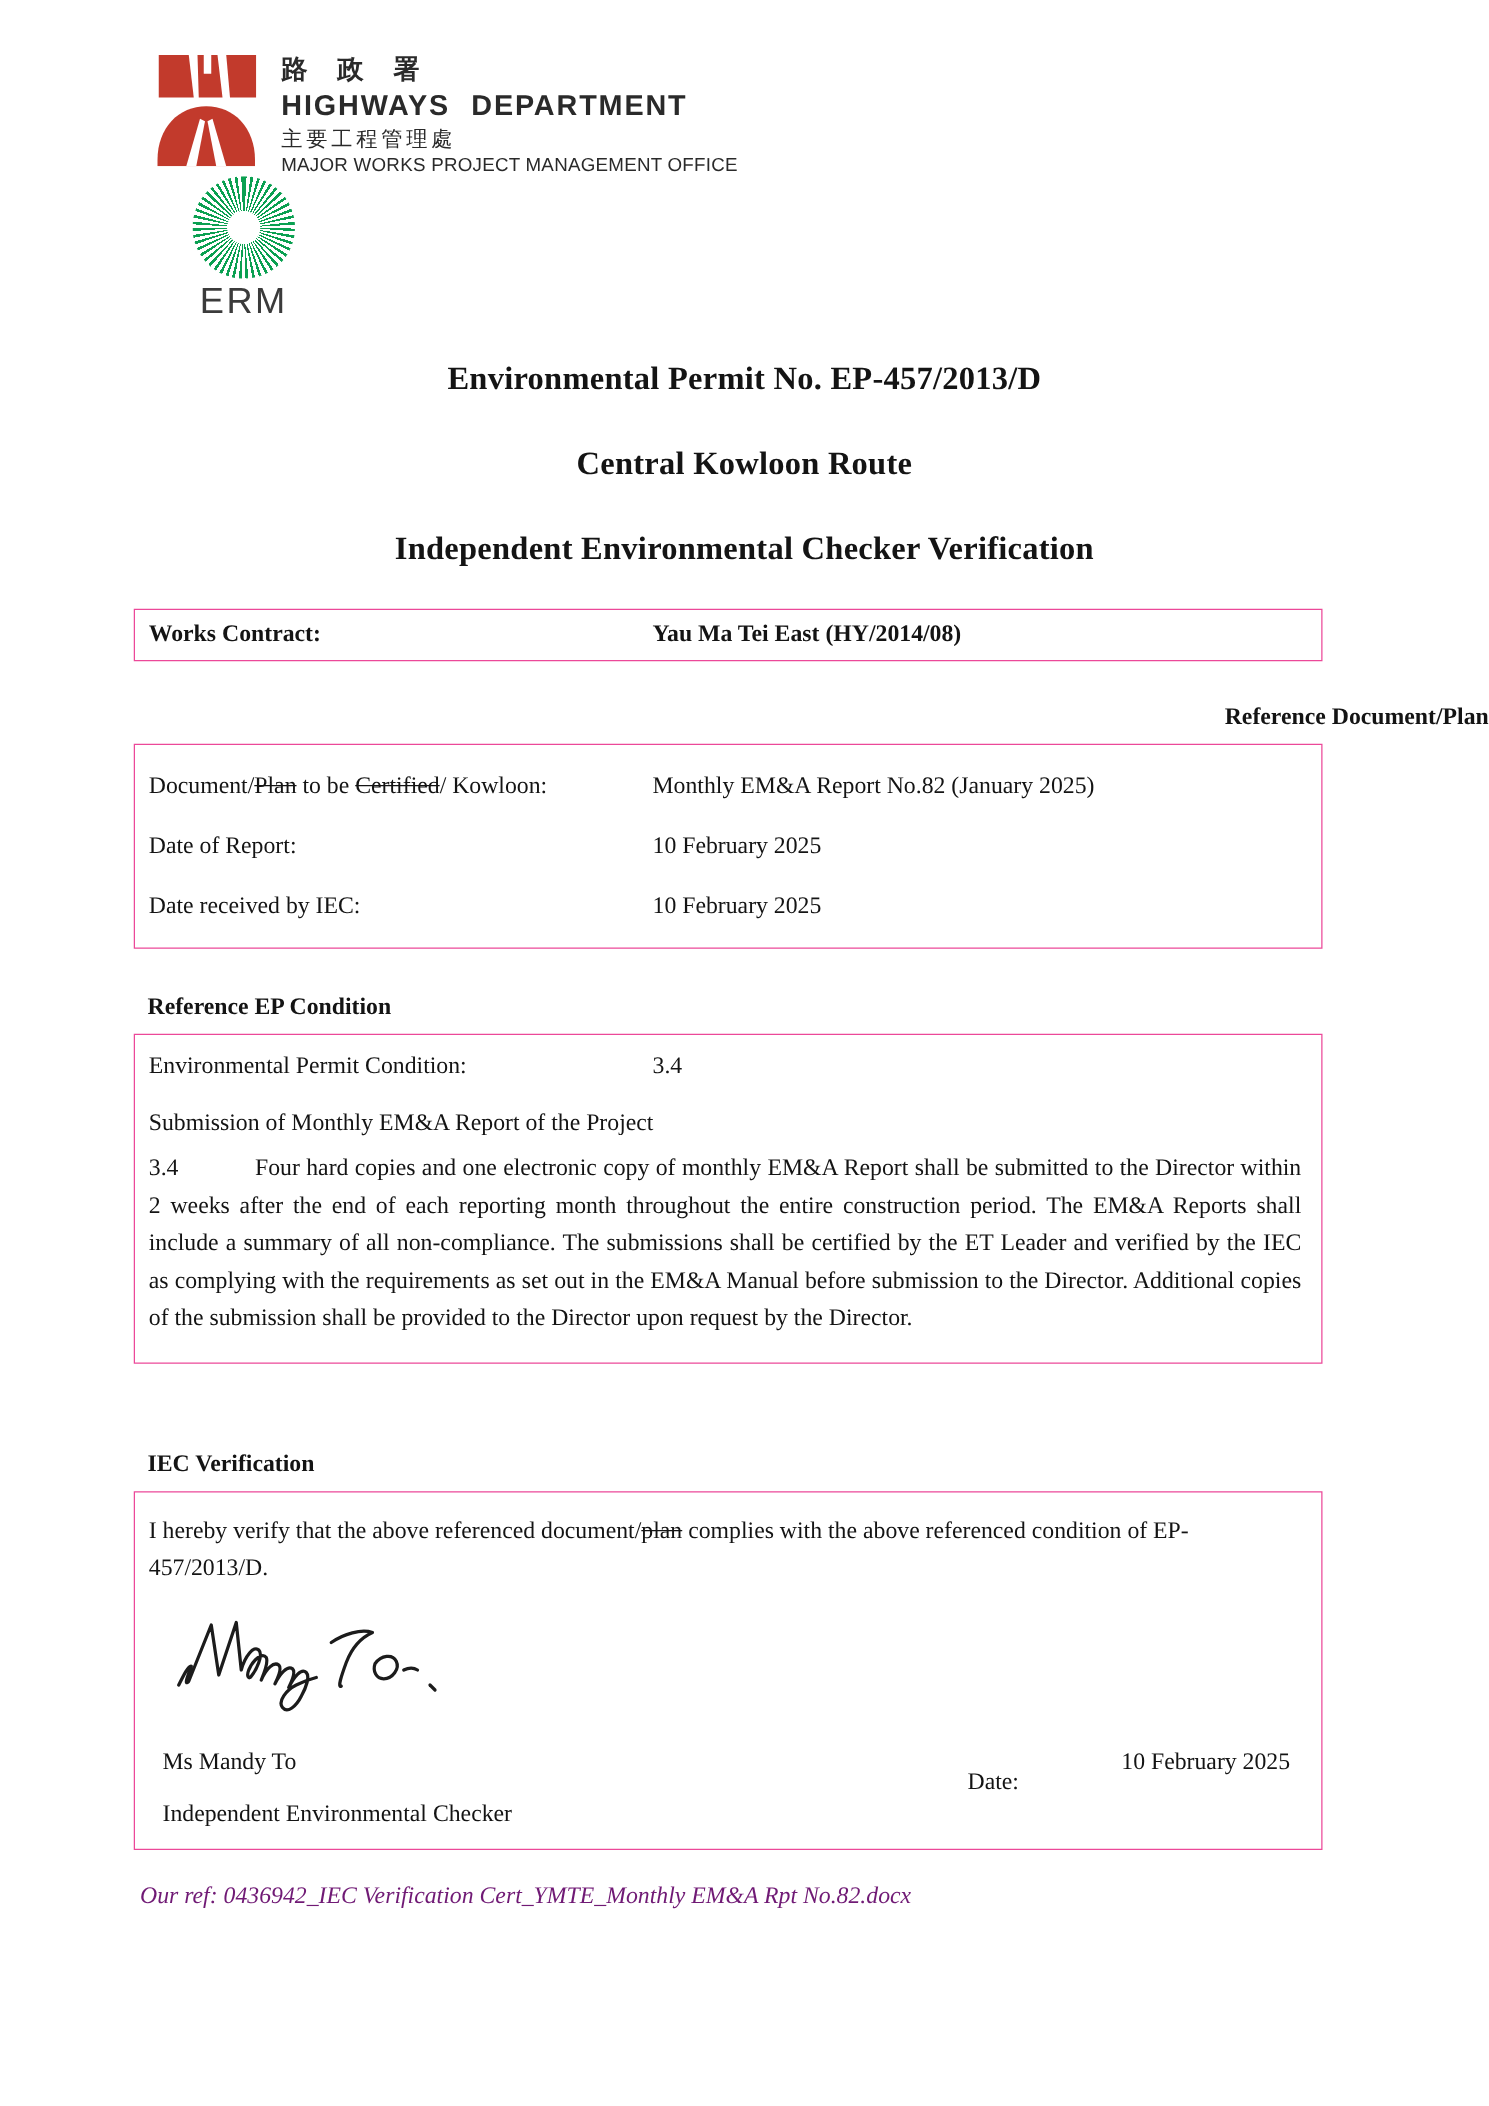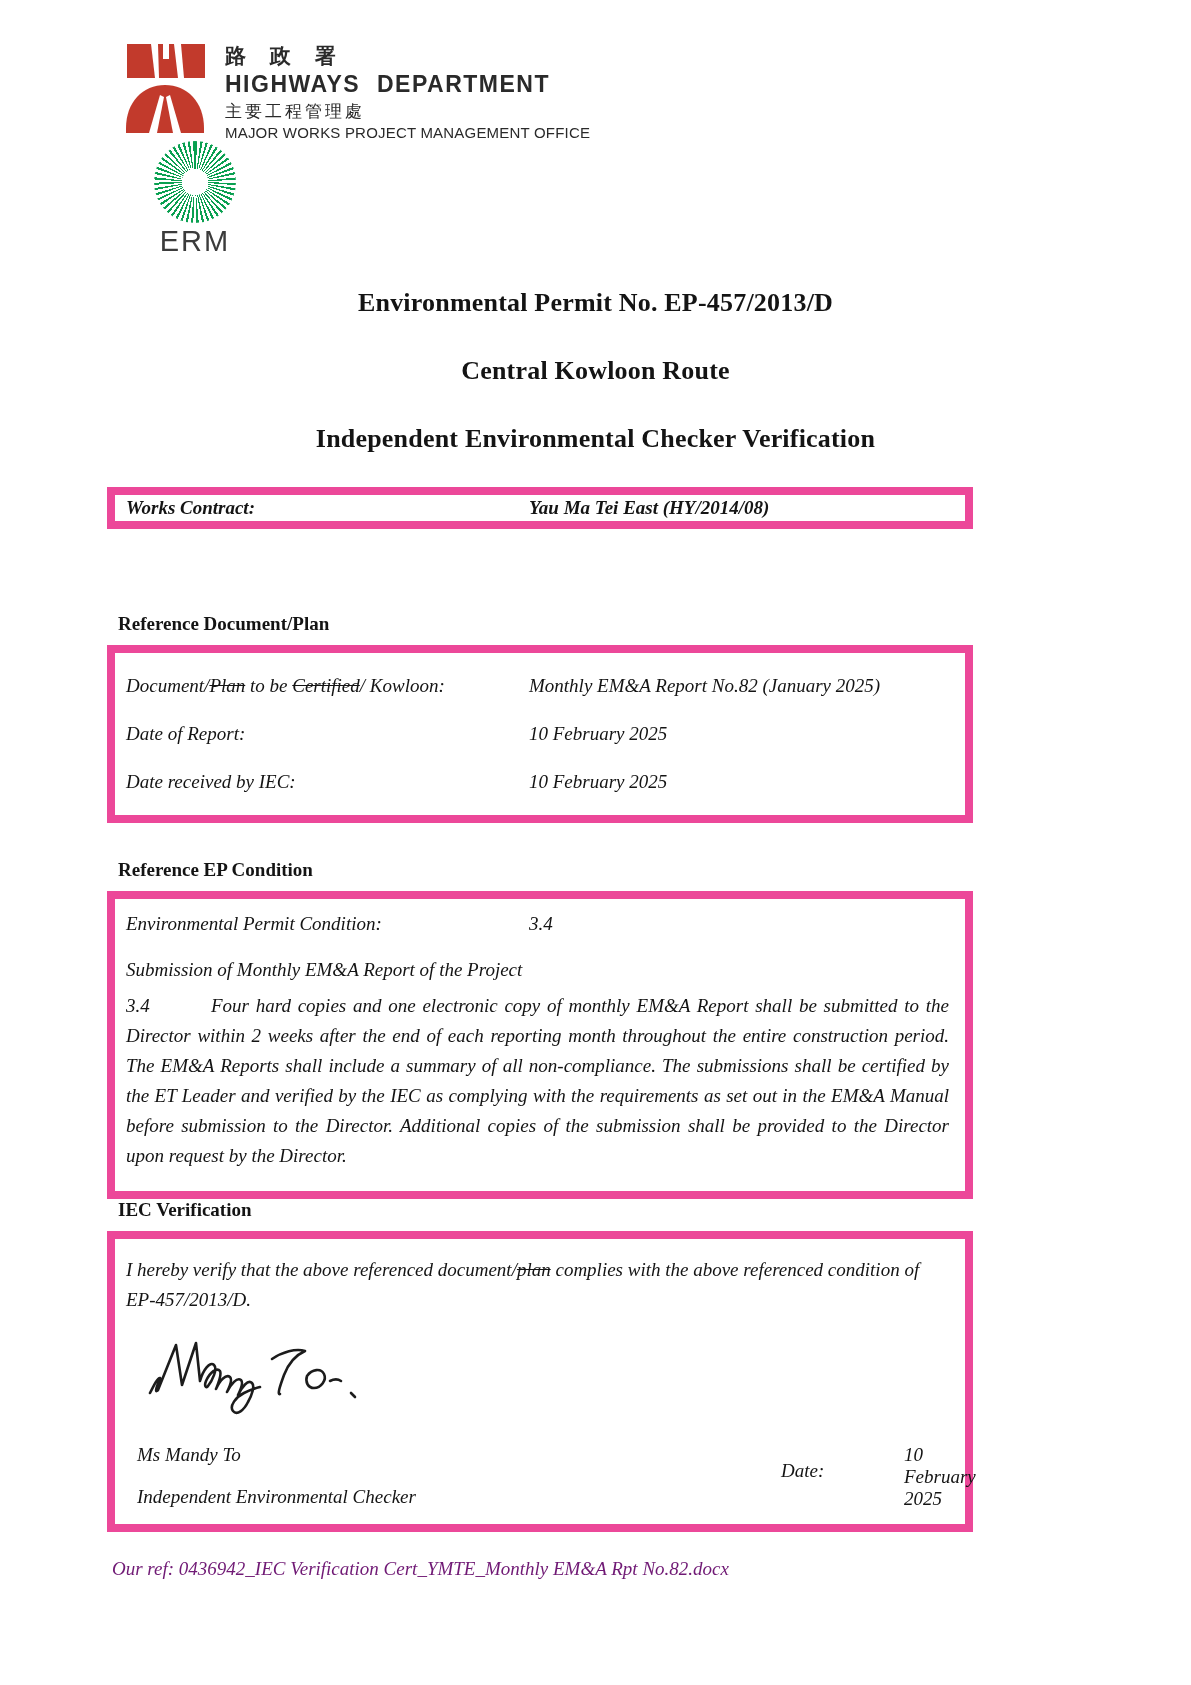--- a/index.html
+++ b/index.html
@@ -33,41 +33,41 @@
       repeating-conic-gradient(#0aa051 0deg 3.2deg, #ffffff 3.2deg 7.6deg);
   }
   .erm-label { font-family:"Liberation Sans", sans-serif; font-size:29px; letter-spacing:2px; color:#3b3b3b; margin-top:2px; }
 
   
   .titles { text-align:center; margin-top:30px; }
   .title-line { font-size:26px; font-weight:bold; letter-spacing:0.2px; }
   .title-line + .title-line { margin-top:38px; }
 
   
-  .box { margin-left:107px; width:866px; border:8px solid #ec4899;font-style:italic; }
+  .box { margin-left:107px; width:951px; border:1px solid #ec4899; }
   .section-heading { font-weight:bold; font-size:19px; margin-left:118px; }
 
   .works-box { margin-top:33px; height:42px; display:flex; align-items:center; padding-left:11px; }
   .works-box .lbl { width:403px; flex:none; font-weight:bold; }
   .works-box .val { font-weight:bold; }
 
-  .h-refdoc { margin-top:84px; }
+  .h-refdoc { margin-top:34px;text-align:right; }
   .refdoc-box { margin-top:10px; padding:8px 10px 10px 11px; }
   .refdoc-row { display:flex; align-items:baseline; height:48px; padding-top:14px; }
   .refdoc-row .lbl { width:403px; flex:none; }
 
   .h-refep { margin-top:36px; }
   .refep-box { margin-top:10px; padding:14px 16px 20px 11px; }
   .refep-row { display:flex; align-items:baseline; }
   .refep-row .lbl { width:403px; flex:none; }
   .refep-sub { margin-top:24px; }
   .refep-clause { margin-top:10px; text-align:justify; line-height:30px; }
   .clause-no { display:inline-block; width:85px; }
 
-  .h-iec { }
+  .h-iec { margin-top:70px; }
   .iec-box { margin-top:10px; padding:16px 16px 14px 11px; }
   .iec-statement { line-height:30px; text-align:left; max-width:880px; }
   .signature-wrap { margin:16px 0 0 18px; height:105px; }
   .sig-svg { width:220px; height:95px; }
   .iec-namerow { position:relative; margin-top:8px; height:26px; }
   .iec-name { position:absolute; left:11px; top:0; }
   .iec-datelabel { position:absolute; left:655px; top:16px; }
   .iec-datevalue { position:absolute; left:778px; top:0; }
   .iec-titlerow { margin:16px 0 2px 11px; }
 

